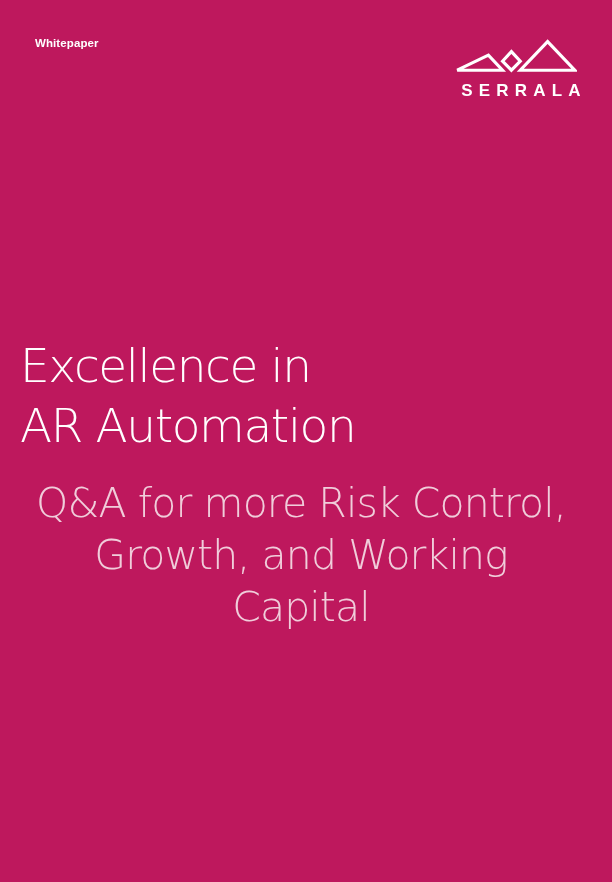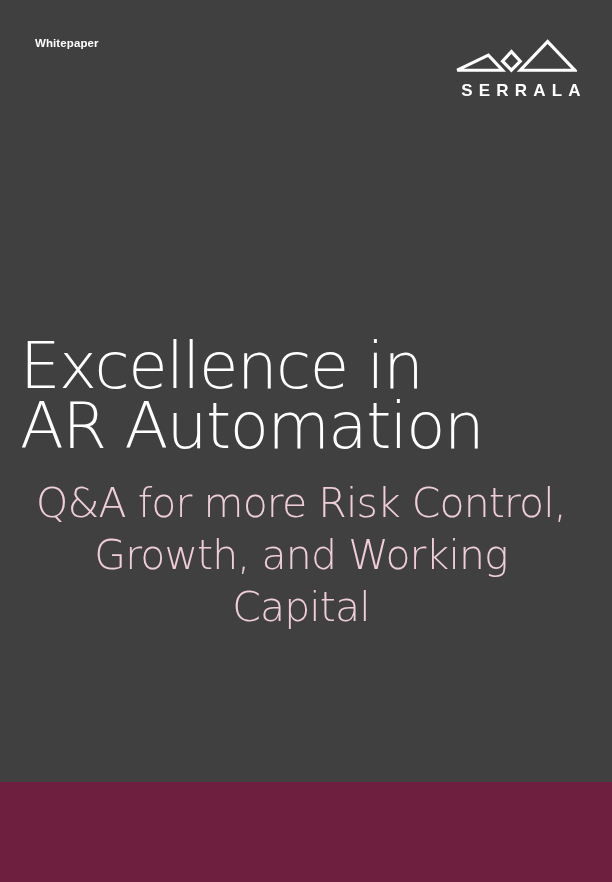--- a/index.html
+++ b/index.html
@@ -9,23 +9,23 @@
     background: #6e1f3f;
   }
   body {
     font-family: "Liberation Sans", sans-serif;
     -webkit-font-smoothing: antialiased;
   }
 
   .page {
     position: relative;
     width: 612px;
-    height: 782px;
+    height: 882px;
     overflow: hidden;
-    background: #404040;
+    background: #be185d;
     box-sizing: border-box;
   }
 
   
   .header {
     position: absolute;
     top: 0;
     left: 0;
     right: 0;
     height: 130px;
@@ -76,21 +76,21 @@
     position: absolute;
     left: 20px;
     top: 336px;
     right: 30px;
   }
 
   .title {
     margin: 0;
     font-family: "DejaVu Sans", "Liberation Sans", sans-serif;
     font-weight: 300;
-    font-size: 64px;
+    font-size: 47px;
     line-height: 60px;
     letter-spacing: -1.4px;
     color: #ffffff;
     white-space: pre-line;
   }
 
   .subtitle {
     margin: 0;
     padding-top: 21px;
     font-family: "DejaVu Sans", "Liberation Sans", sans-serif;

